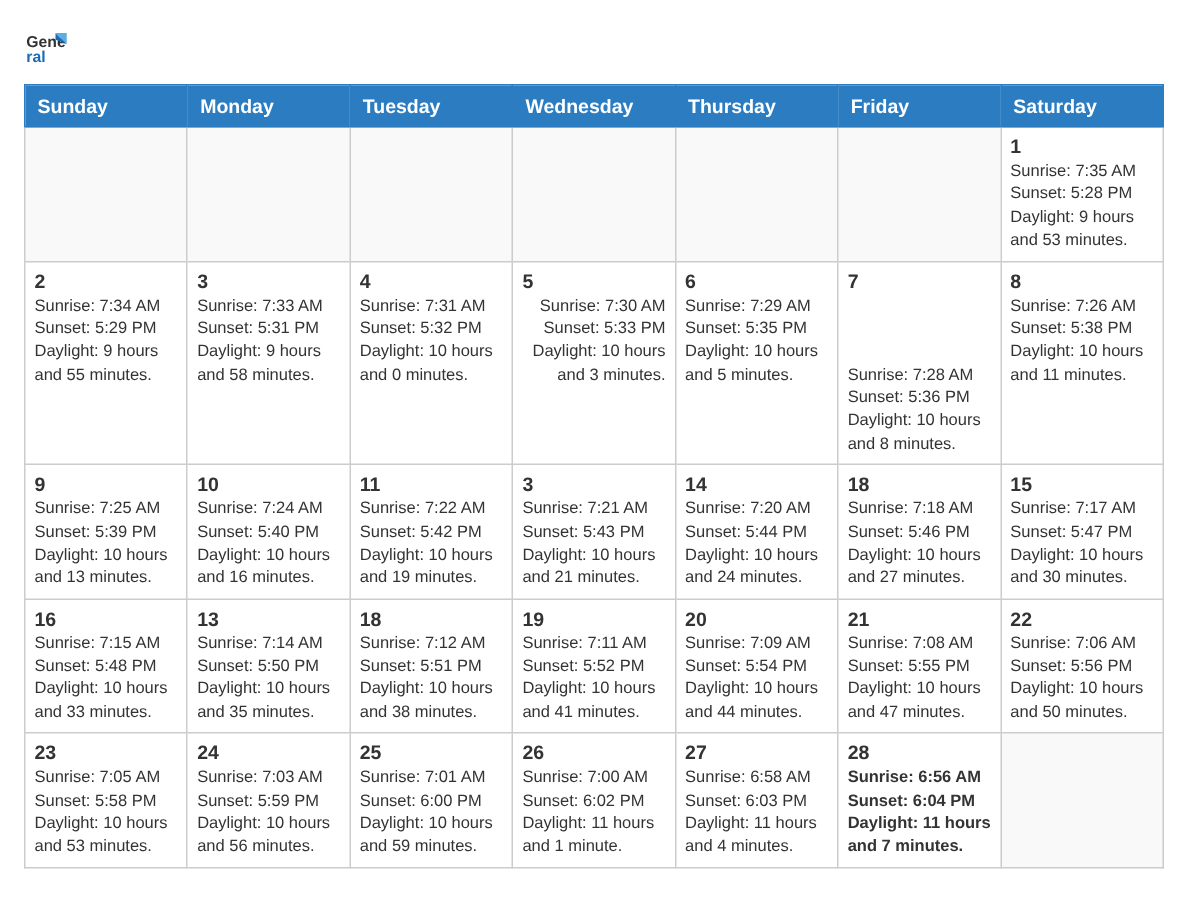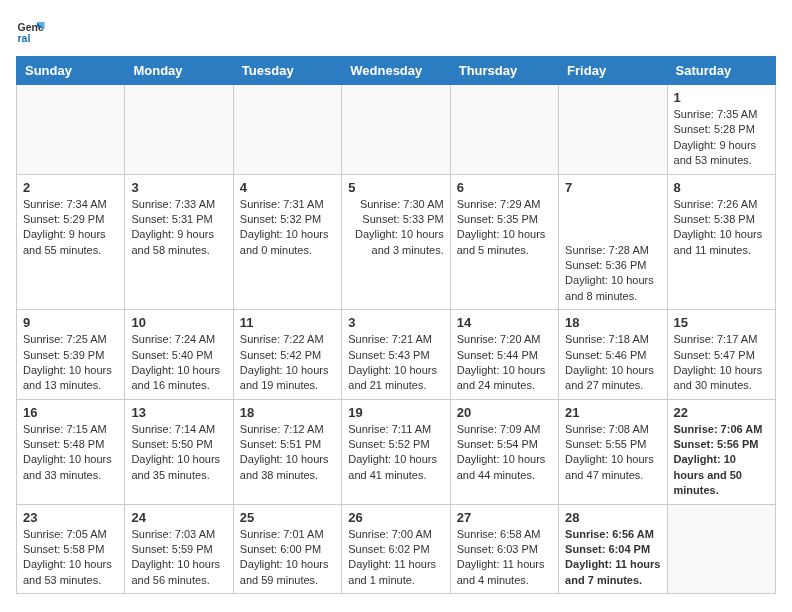--- a/index.html
+++ b/index.html
@@ -245,21 +245,21 @@
 Daylight: 10 hours and 44 minutes.</div>
         </td>
         <td>
           <span class="day-num">21</span>
           <div class="day-info" style="white-space: pre-line;">Sunrise: 7:08 AM
 Sunset: 5:55 PM
 Daylight: 10 hours and 47 minutes.</div>
         </td>
         <td>
           <span class="day-num">22</span>
-          <div class="day-info" style="white-space: pre-line; font-weight: bold;">Sunrise: 7:06 AM
+          <div class="day-info" style="white-space: pre-line;">Sunrise: 7:06 AM
 Sunset: 5:56 PM
 Daylight: 10 hours and 50 minutes.</div>
         </td>
       </tr>
       <tr>
         <td>
           <span class="day-num">23</span>
           <div class="day-info" style="white-space: pre-line;">Sunrise: 7:05 AM
 Sunset: 5:58 PM
 Daylight: 10 hours and 53 minutes.</div>

